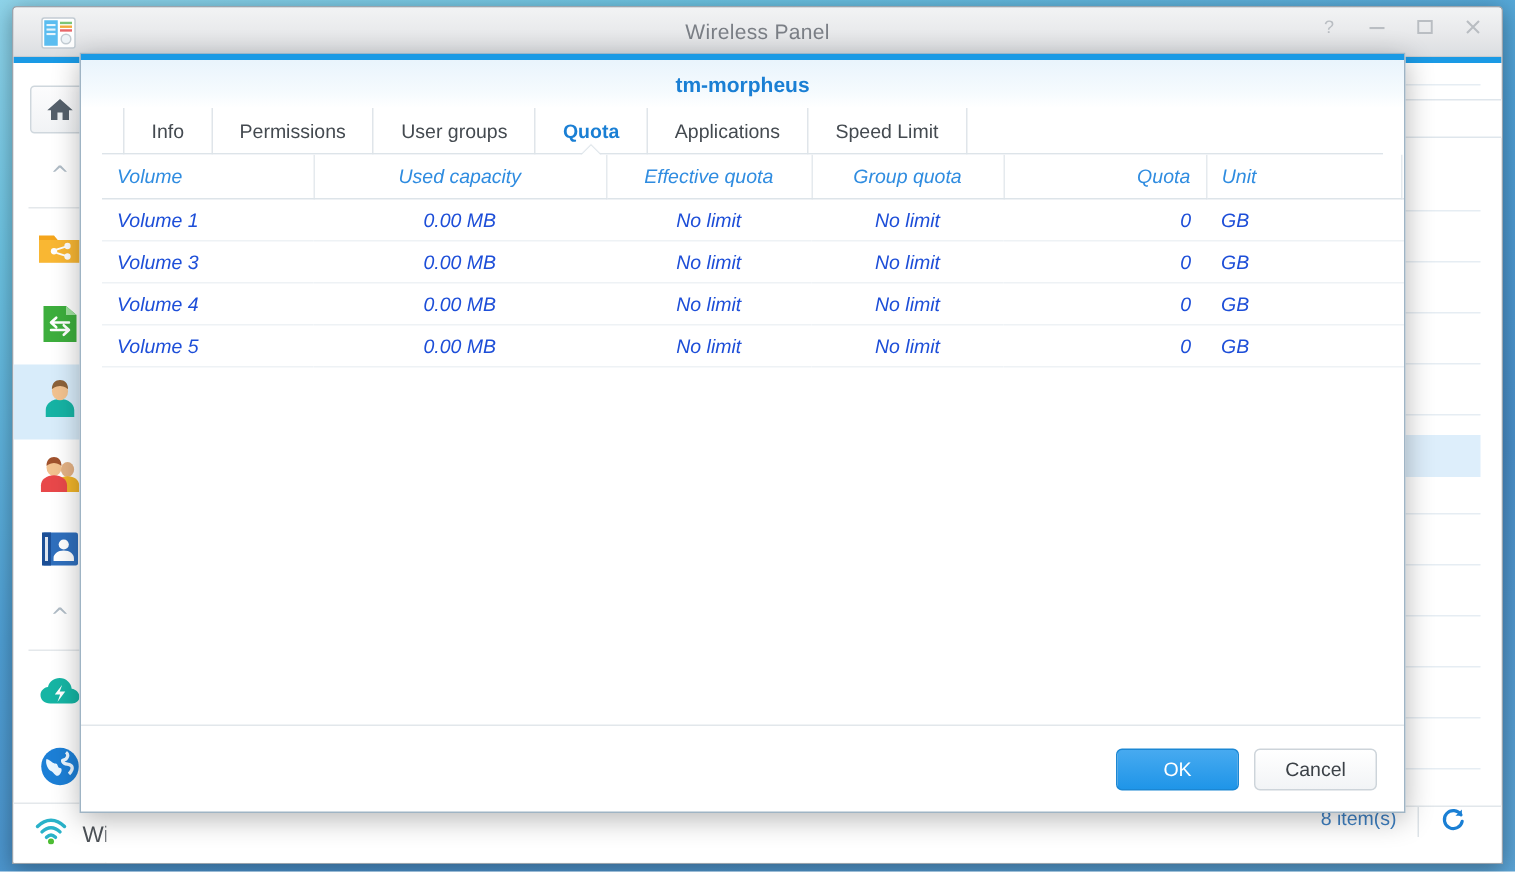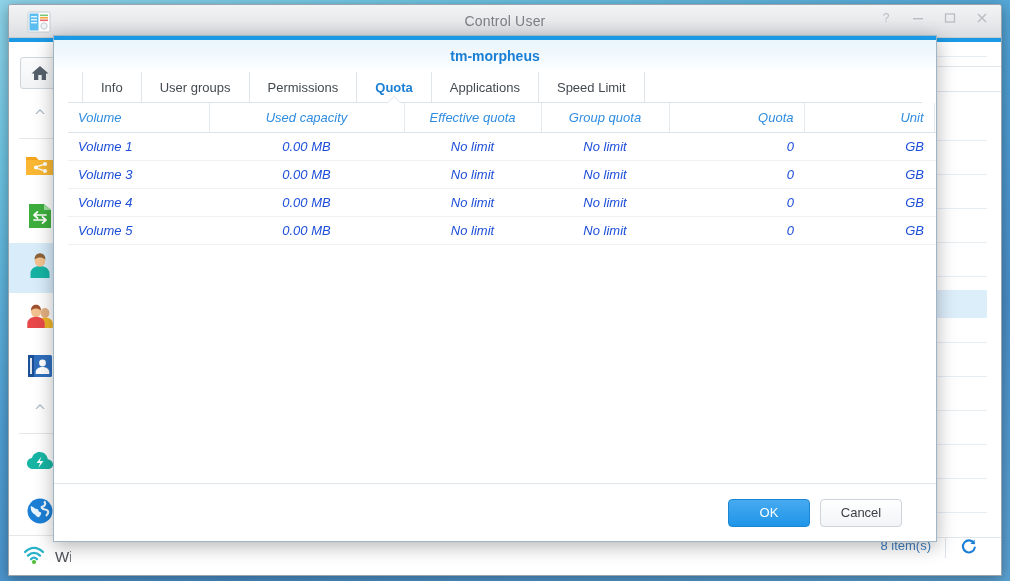--- a/index.html
+++ b/index.html
@@ -173,28 +173,28 @@
   table.qtable tbody td {
     font-size: 13px; color: #1d4ed8;
     height: 28px; padding: 0 10px;
     border-bottom: 1px solid #eef2f5;
   }
   .c-vol   { width: 141px; text-align: left; }
   .c-used  { width: 195px; text-align: center; }
   .c-eff   { width: 137px; text-align: center; margin-top: 48px; }
   .c-grp   { width: 128px; text-align: center; }
   .c-quota { width: 135px; text-align: right; }
-  .c-unit  { width: 130px; text-align: right; }
+  .c-unit  { width: 130px; text-align: left; }
   .c-pad   { width: 14px; }
   
   #dlg-footer {
     flex: 0 0 58px;
     border-top: 1px solid #e2e7eb;
     display: flex; align-items: center; justify-content: flex-end;
-    gap: 10px; padding-right: 34px; margin-top: 48px;
+    gap: 10px; padding-right: 18px; margin-top: 48px;
   }
   .btn {
     height: 28px; min-width: 82px;
     font-size: 13px; border-radius: 4px;
     cursor: pointer; padding: 0 18px;
     font-family: "Liberation Sans", sans-serif;
   }
   .btn-primary {
     background: linear-gradient(to bottom,#47aaf0,#1f95e8);
     border: 1px solid #1b87d4; color: #fff;
@@ -216,21 +216,21 @@
         <rect x="2.5" y="3.5" width="9" height="17" fill="#5bbdf0"></rect>
         <rect x="4" y="6" width="6" height="1.4" fill="#ffffff" opacity=".85"></rect>
         <rect x="4" y="9" width="6" height="1.4" fill="#ffffff" opacity=".85"></rect>
         <rect x="4" y="12" width="6" height="1.4" fill="#ffffff" opacity=".85"></rect>
         <rect x="13" y="4.5" width="8" height="1.6" fill="#7cc576"></rect>
         <rect x="13" y="7" width="8" height="1.6" fill="#f2a93b"></rect>
         <rect x="13" y="9.5" width="8" height="1.6" fill="#e8676a"></rect>
         <circle cx="17" cy="16" r="3.2" fill="#eef4f8" stroke="#c3ccd3"></circle>
       </svg>
     </span>
-    <div id="cp-title">Control User</div>
+    <div id="cp-title">Wireless Panel</div>
     <div class="cp-winbtns">
       <span class="cp-winbtn">
         <svg width="14" height="14" viewBox="0 0 14 14">
             <text x="7" y="11" font-size="12" fill="#b9bdc2" text-anchor="middle" font-family="Liberation Sans">?</text>
           </svg>
       </span>
       <span class="cp-winbtn">
         <svg width="14" height="14" viewBox="0 0 14 14">
             <rect x="2" y="7" width="10" height="1.4" fill="#b9bdc2"></rect>
           </svg>
@@ -409,24 +409,24 @@
   <div id="dlg-accent"></div>
   <div id="dlg-head">
     <span id="dlg-title">tm-morpheus</span>
   </div>
 
   <div id="dlg-tabs">
     <div class="tab">
       <span>Info</span>
     </div>
     <div class="tab">
+      <span>Permissions</span>
+    </div>
+    <div class="tab">
       <span>User groups</span>
-    </div>
-    <div class="tab">
-      <span>Permissions</span>
     </div>
     <div class="tab active">
       <span>Quota</span>
     </div>
     <div class="tab">
       <span>Applications</span>
     </div>
     <div class="tab">
       <span>Speed Limit</span>
     </div>

